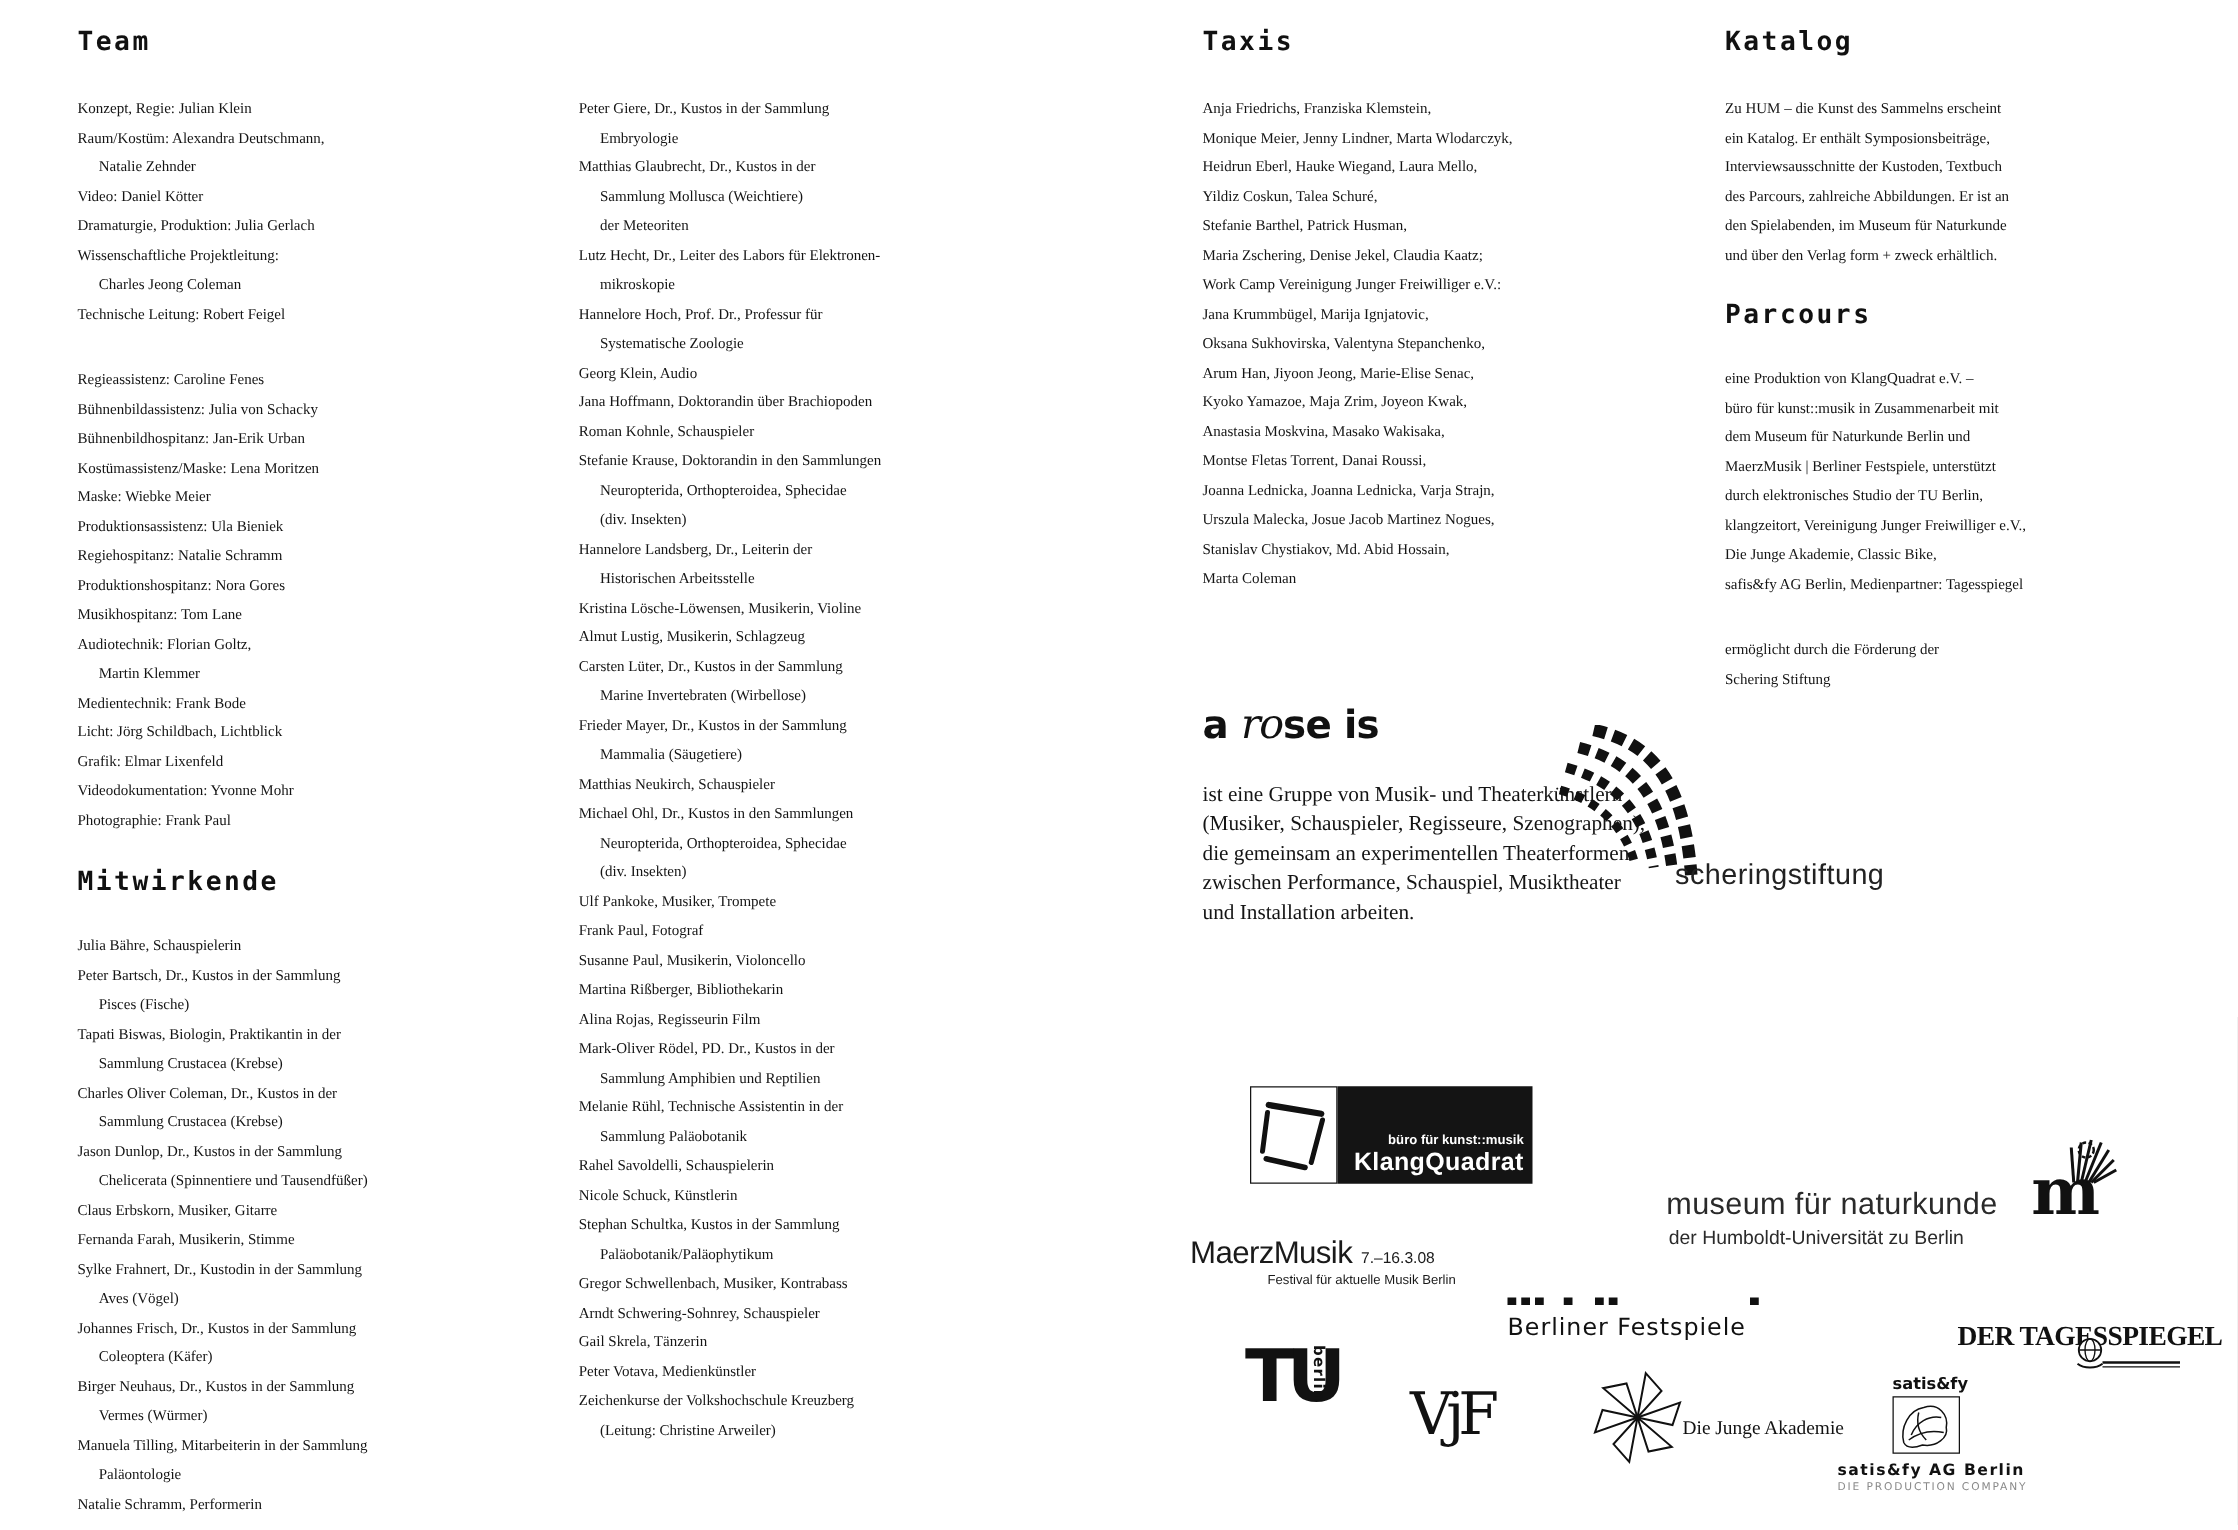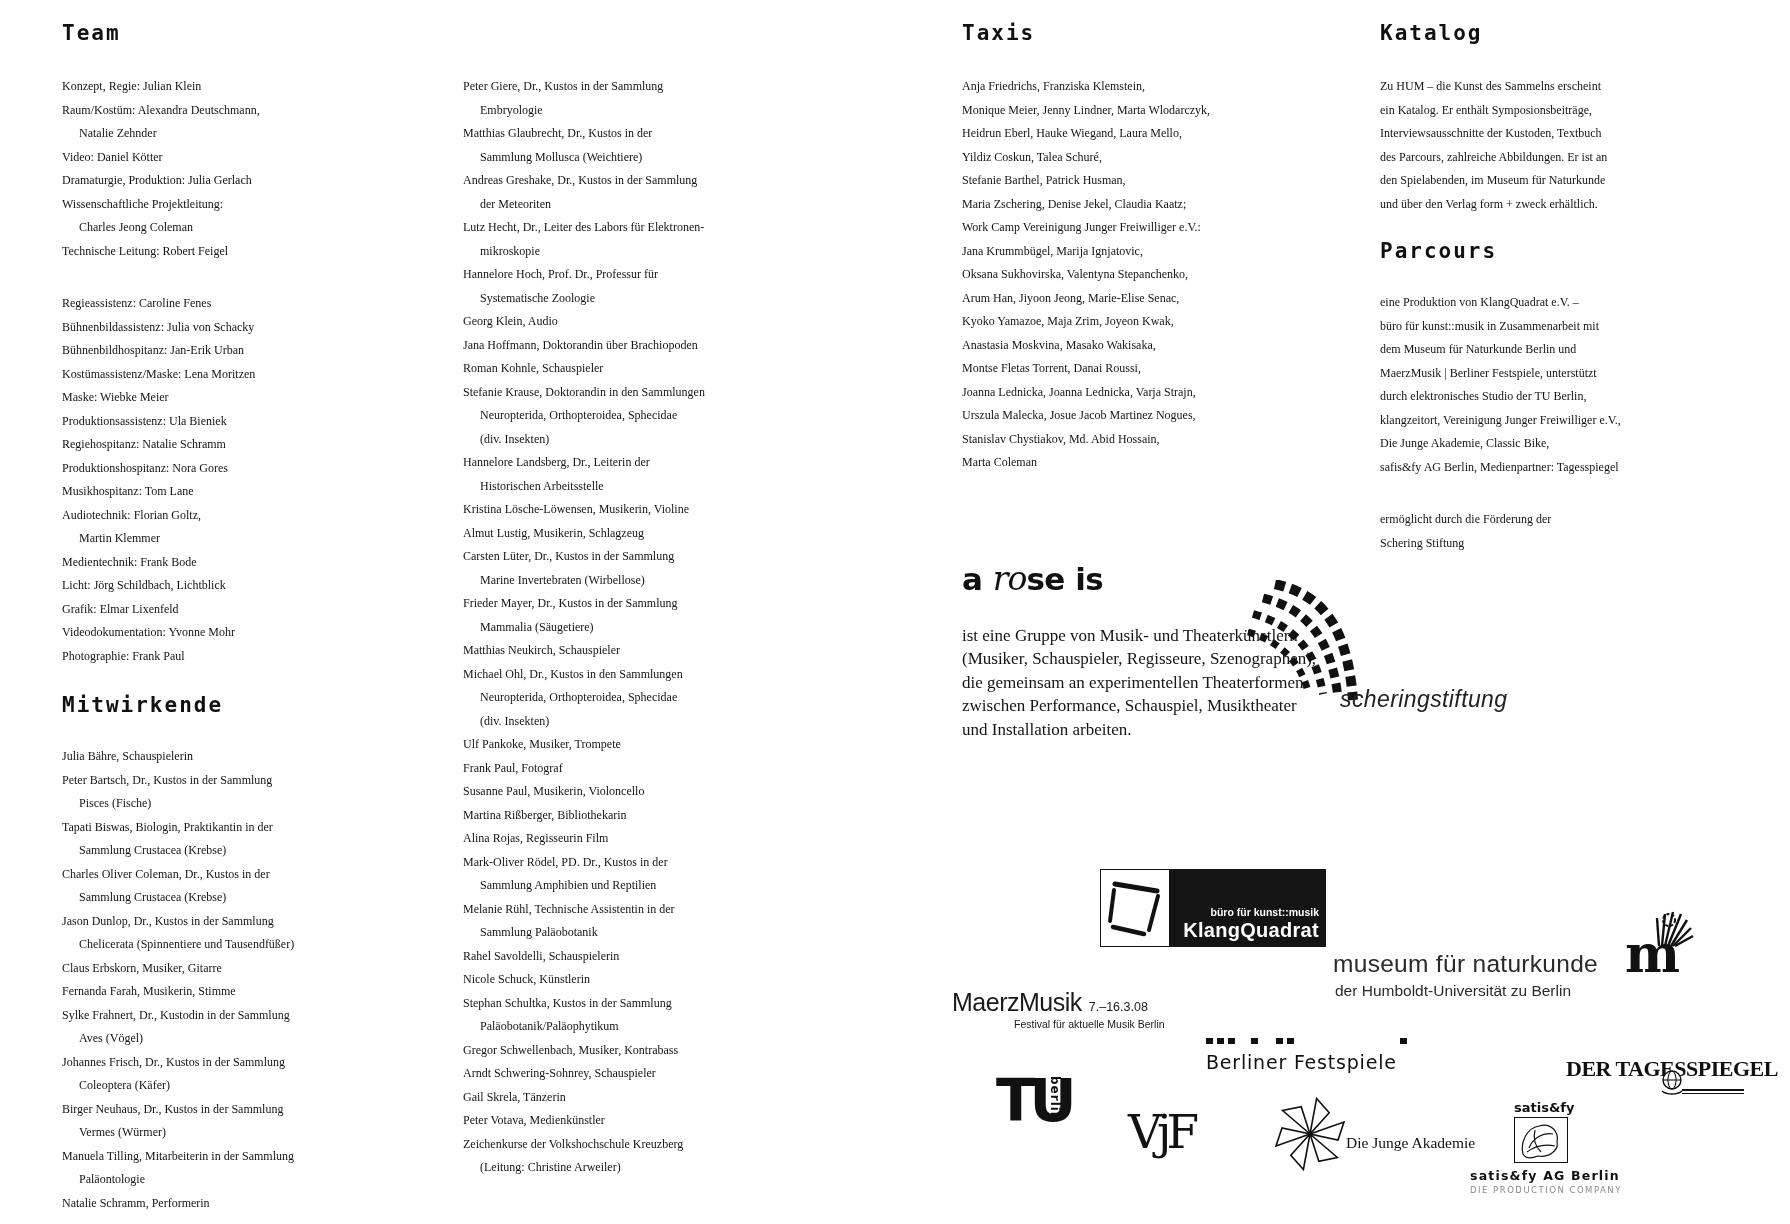--- a/index.html
+++ b/index.html
@@ -20,21 +20,21 @@
   
   .arose{margin-top:84px;font-family:"DejaVu Sans",sans-serif;font-weight:800;
          font-size:31px;letter-spacing:-0.5px;color:#111;}
   .arose .ro{font-family:"DejaVu Serif",serif;font-style:italic;font-weight:400;
              font-size:33px;letter-spacing:-1px;}
   .arose-par{margin-top:26px;font-size:17px;line-height:23.5px;}
   
   .logo{position:absolute;color:#111;}
   
   #logo-schering .sch-text{position:absolute;left:95px;top:106px;
-      font-family:"Liberation Sans",sans-serif;font-size:23px;letter-spacing:0.4px;color:#222;font-style:italic;}
+      font-family:"Liberation Sans",sans-serif;font-size:23px;letter-spacing:0.4px;color:#222;}
   
   #logo-klangquadrat{display:flex;width:226px;height:78px;}
   .kq-white{width:70px;background:#fff;border:1px solid #141414;box-sizing:border-box;}
   .kq-black{flex:1;background:#141414;color:#fff;display:flex;flex-direction:column;
             justify-content:flex-end;align-items:flex-end;padding:0 7px 6px 0;}
   .kq-line1{font-family:"Liberation Sans",sans-serif;font-size:10.5px;font-weight:bold;line-height:13px;}
   .kq-line2{font-family:"Liberation Sans",sans-serif;font-size:20px;font-weight:bold;
             letter-spacing:0.3px;line-height:22px;}
   
   #logo-maerz{font-family:"Liberation Sans",sans-serif;}
@@ -144,21 +144,20 @@
       </div>
   </div>
 
   <div class="col" id="col2">
     <div class="lines" style="margin-top:0">
 
     <div class="line">Peter Giere, Dr., Kustos in der Sammlung</div>
         <div class="line ind">Embryologie</div>
         <div class="line">Matthias Glaubrecht, Dr., Kustos in der</div>
         <div class="line ind">Sammlung Mollusca (Weichtiere)</div>
-        <div class="line">Andreas Greshake, Dr., Kustos in der Sammlung</div>
         <div class="line ind">der Meteoriten</div>
         <div class="line">Lutz Hecht, Dr., Leiter des Labors für Elektronen-</div>
         <div class="line ind">mikroskopie</div>
         <div class="line">Hannelore Hoch, Prof. Dr., Professur für</div>
         <div class="line ind">Systematische Zoologie</div>
         <div class="line">Georg Klein, Audio</div>
         <div class="line">Jana Hoffmann, Doktorandin über Brachiopoden</div>
         <div class="line">Roman Kohnle, Schauspieler</div>
         <div class="line">Stefanie Krause, Doktorandin in den Sammlungen</div>
         <div class="line ind">Neuropterida, Orthopteroidea, Sphecidae</div>
@@ -267,21 +266,21 @@
       <g fill="none" stroke="#111">
         <path d="M30 4 C74 14 102 42 108 120" stroke-width="10" stroke-dasharray="10 6"></path>
         <path d="M18 18 C58 28 86 54 93 118" stroke-width="9" stroke-dasharray="9 6"></path>
         <path d="M8 34 C44 44 70 66 78 114" stroke-width="8" stroke-dasharray="8 6"></path>
         <path d="M3 52 C32 60 54 80 62 108" stroke-width="7" stroke-dasharray="7 6"></path>
       </g>
     </svg>
     <div class="sch-text">scheringstiftung</div>
   </div>
 
-  <div class="logo" id="logo-klangquadrat" style="left:1100px;top:869px;">
+  <div class="logo" id="logo-klangquadrat" style="left:1000px;top:869px;">
     <div class="kq-white">
       <svg width="68" height="76" viewBox="0 0 68 76">
         <g stroke="#111" stroke-linecap="round" fill="none">
           <line x1="14" y1="14" x2="56" y2="21" stroke-width="5"></line>
           <line x1="57" y1="26" x2="48" y2="60" stroke-width="4"></line>
           <line x1="43" y1="64" x2="12" y2="57" stroke-width="4.5"></line>
           <line x1="9" y1="51" x2="13" y2="20" stroke-width="4"></line>
         </g>
       </svg>
     </div>

